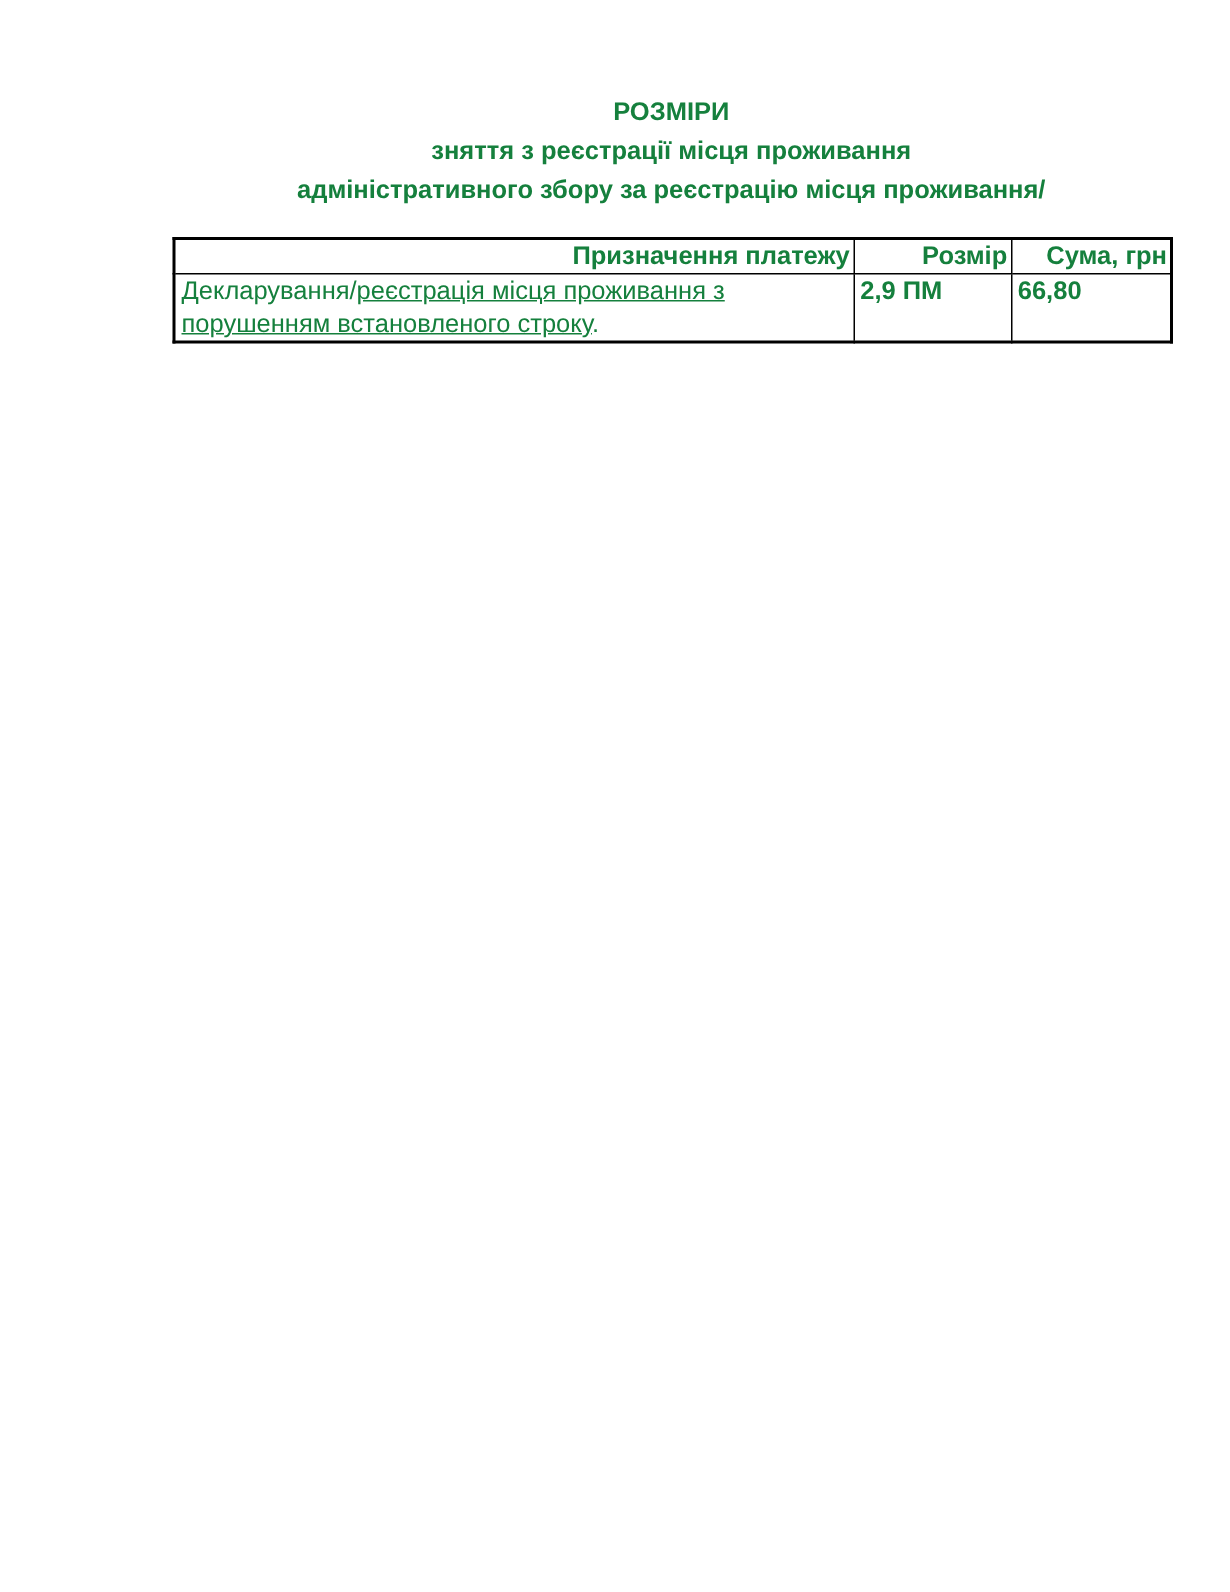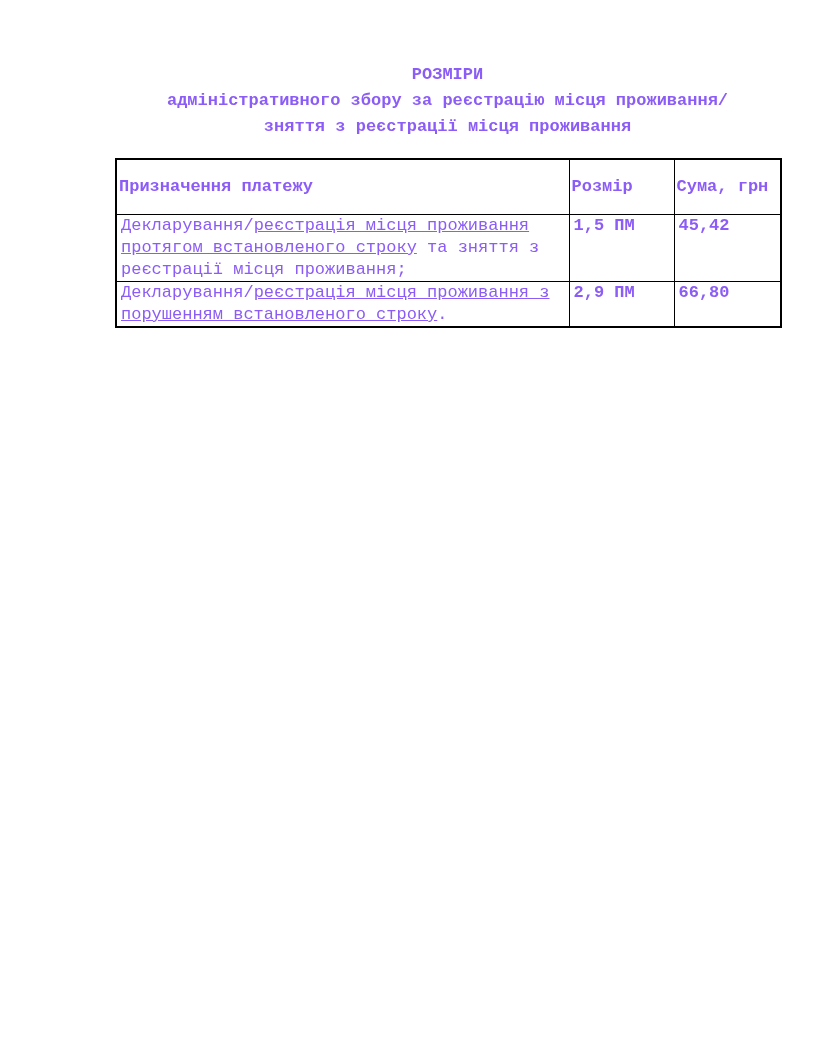--- a/index.html
+++ b/index.html
@@ -5,22 +5,22 @@
   html, body {
     margin: 0;
     padding: 0;
     background: #ffffff;
   }
   .page {
     position: relative;
     width: 820px;
     height: 770px;
     background: #ffffff;
-    font-family: Liberation Mono, monospace;
-    color: #8b5cf6;
+    font-family: Liberation Sans, sans-serif;
+    color: #15803d;
     overflow: hidden;
   }
   .content {
     position: absolute;
     left: 115px;
     top: 0;
     width: 665px;
   }
   .doc-title-block {
     margin-top: 62px;
@@ -42,23 +42,23 @@
     border: 1px solid #000000;
     padding: 0 4px;
     vertical-align: top;
     overflow: hidden;
   }
   table.fees {
     border: 2px solid #000000;
   }
   table.fees th {
     font-weight: bold;
-    text-align: left;
+    text-align: right;
     height: 22px;
-    padding: 16px 2px;
+    padding: 0 2px;
     vertical-align: middle;
   }
   col.c-purpose { width: 453px; }
   col.c-size    { width: 105px; }
   col.c-sum     { width: 107px; }
   tr.r1 td { height: 66px; }
   tr.r2 td { height: 40px; }
   td.val {
     font-weight: bold;
     padding-left: 8px;
@@ -66,43 +66,38 @@
   .u { text-decoration: underline; }
 </style>
 </head>
 <body>
 
 <div class="page">
   <div class="content">
 
     <div class="doc-title-block">
       <span class="t-line">РОЗМІРИ</span>
+      <span class="t-line">зняття з реєстрації місця проживання</span>
       <span class="t-line">адміністративного збору за реєстрацію місця проживання/</span>
-      <span class="t-line">зняття з реєстрації місця проживання</span>
     </div>
 
     <table class="fees">
       <colgroup>
         <col class="c-purpose">
         <col class="c-size">
         <col class="c-sum">
       </colgroup>
       <thead>
         <tr>
           <th>Призначення платежу</th>
           <th>Розмір</th>
           <th>Сума, грн</th>
         </tr>
       </thead>
       <tbody>
-        <tr class="r1">
-          <td><span>Декларування/</span><span class="u">реєстрація місця проживання протягом встановленого строку</span><span> та зняття з реєстрації місця проживання;</span></td>
-          <td class="val">1,5 ПМ</td>
-          <td class="val">45,42</td>
-        </tr>
         <tr class="r2">
           <td><span>Декларування/</span><span class="u">реєстрація місця проживання з порушенням встановленого строку</span><span>.</span></td>
           <td class="val">2,9 ПМ</td>
           <td class="val">66,80</td>
         </tr>
       </tbody>
     </table>
 
   </div>
 </div>

